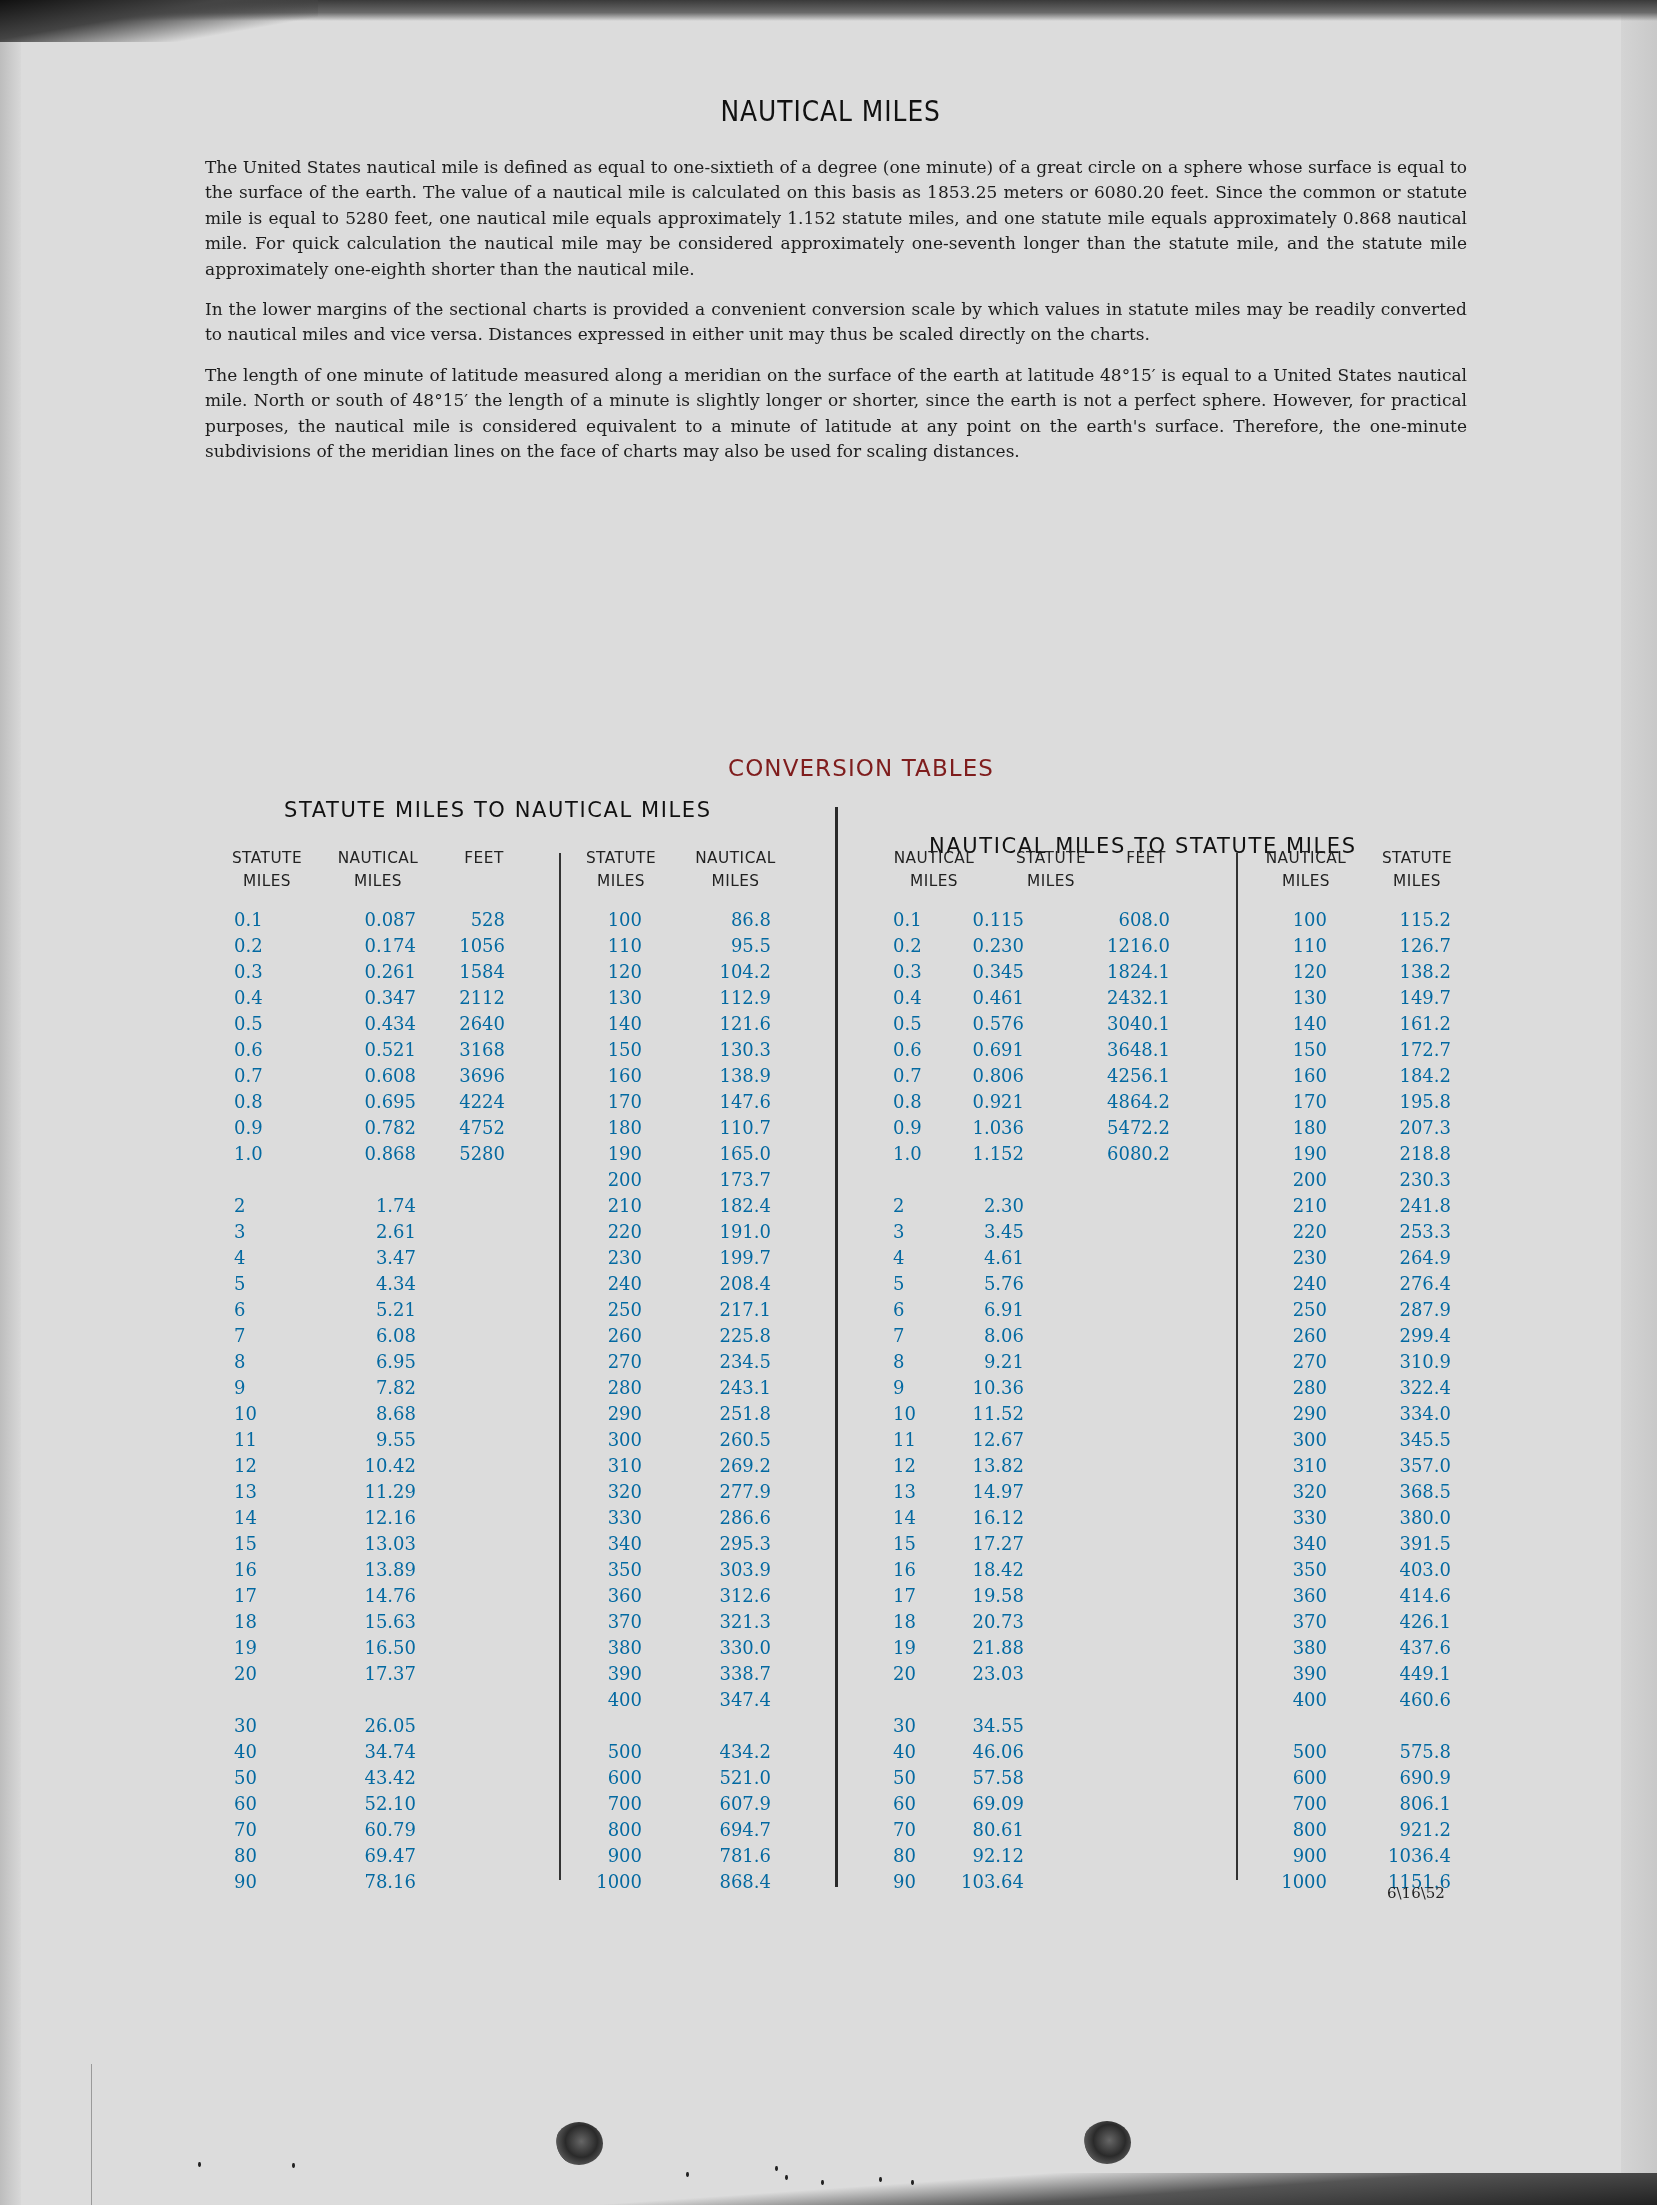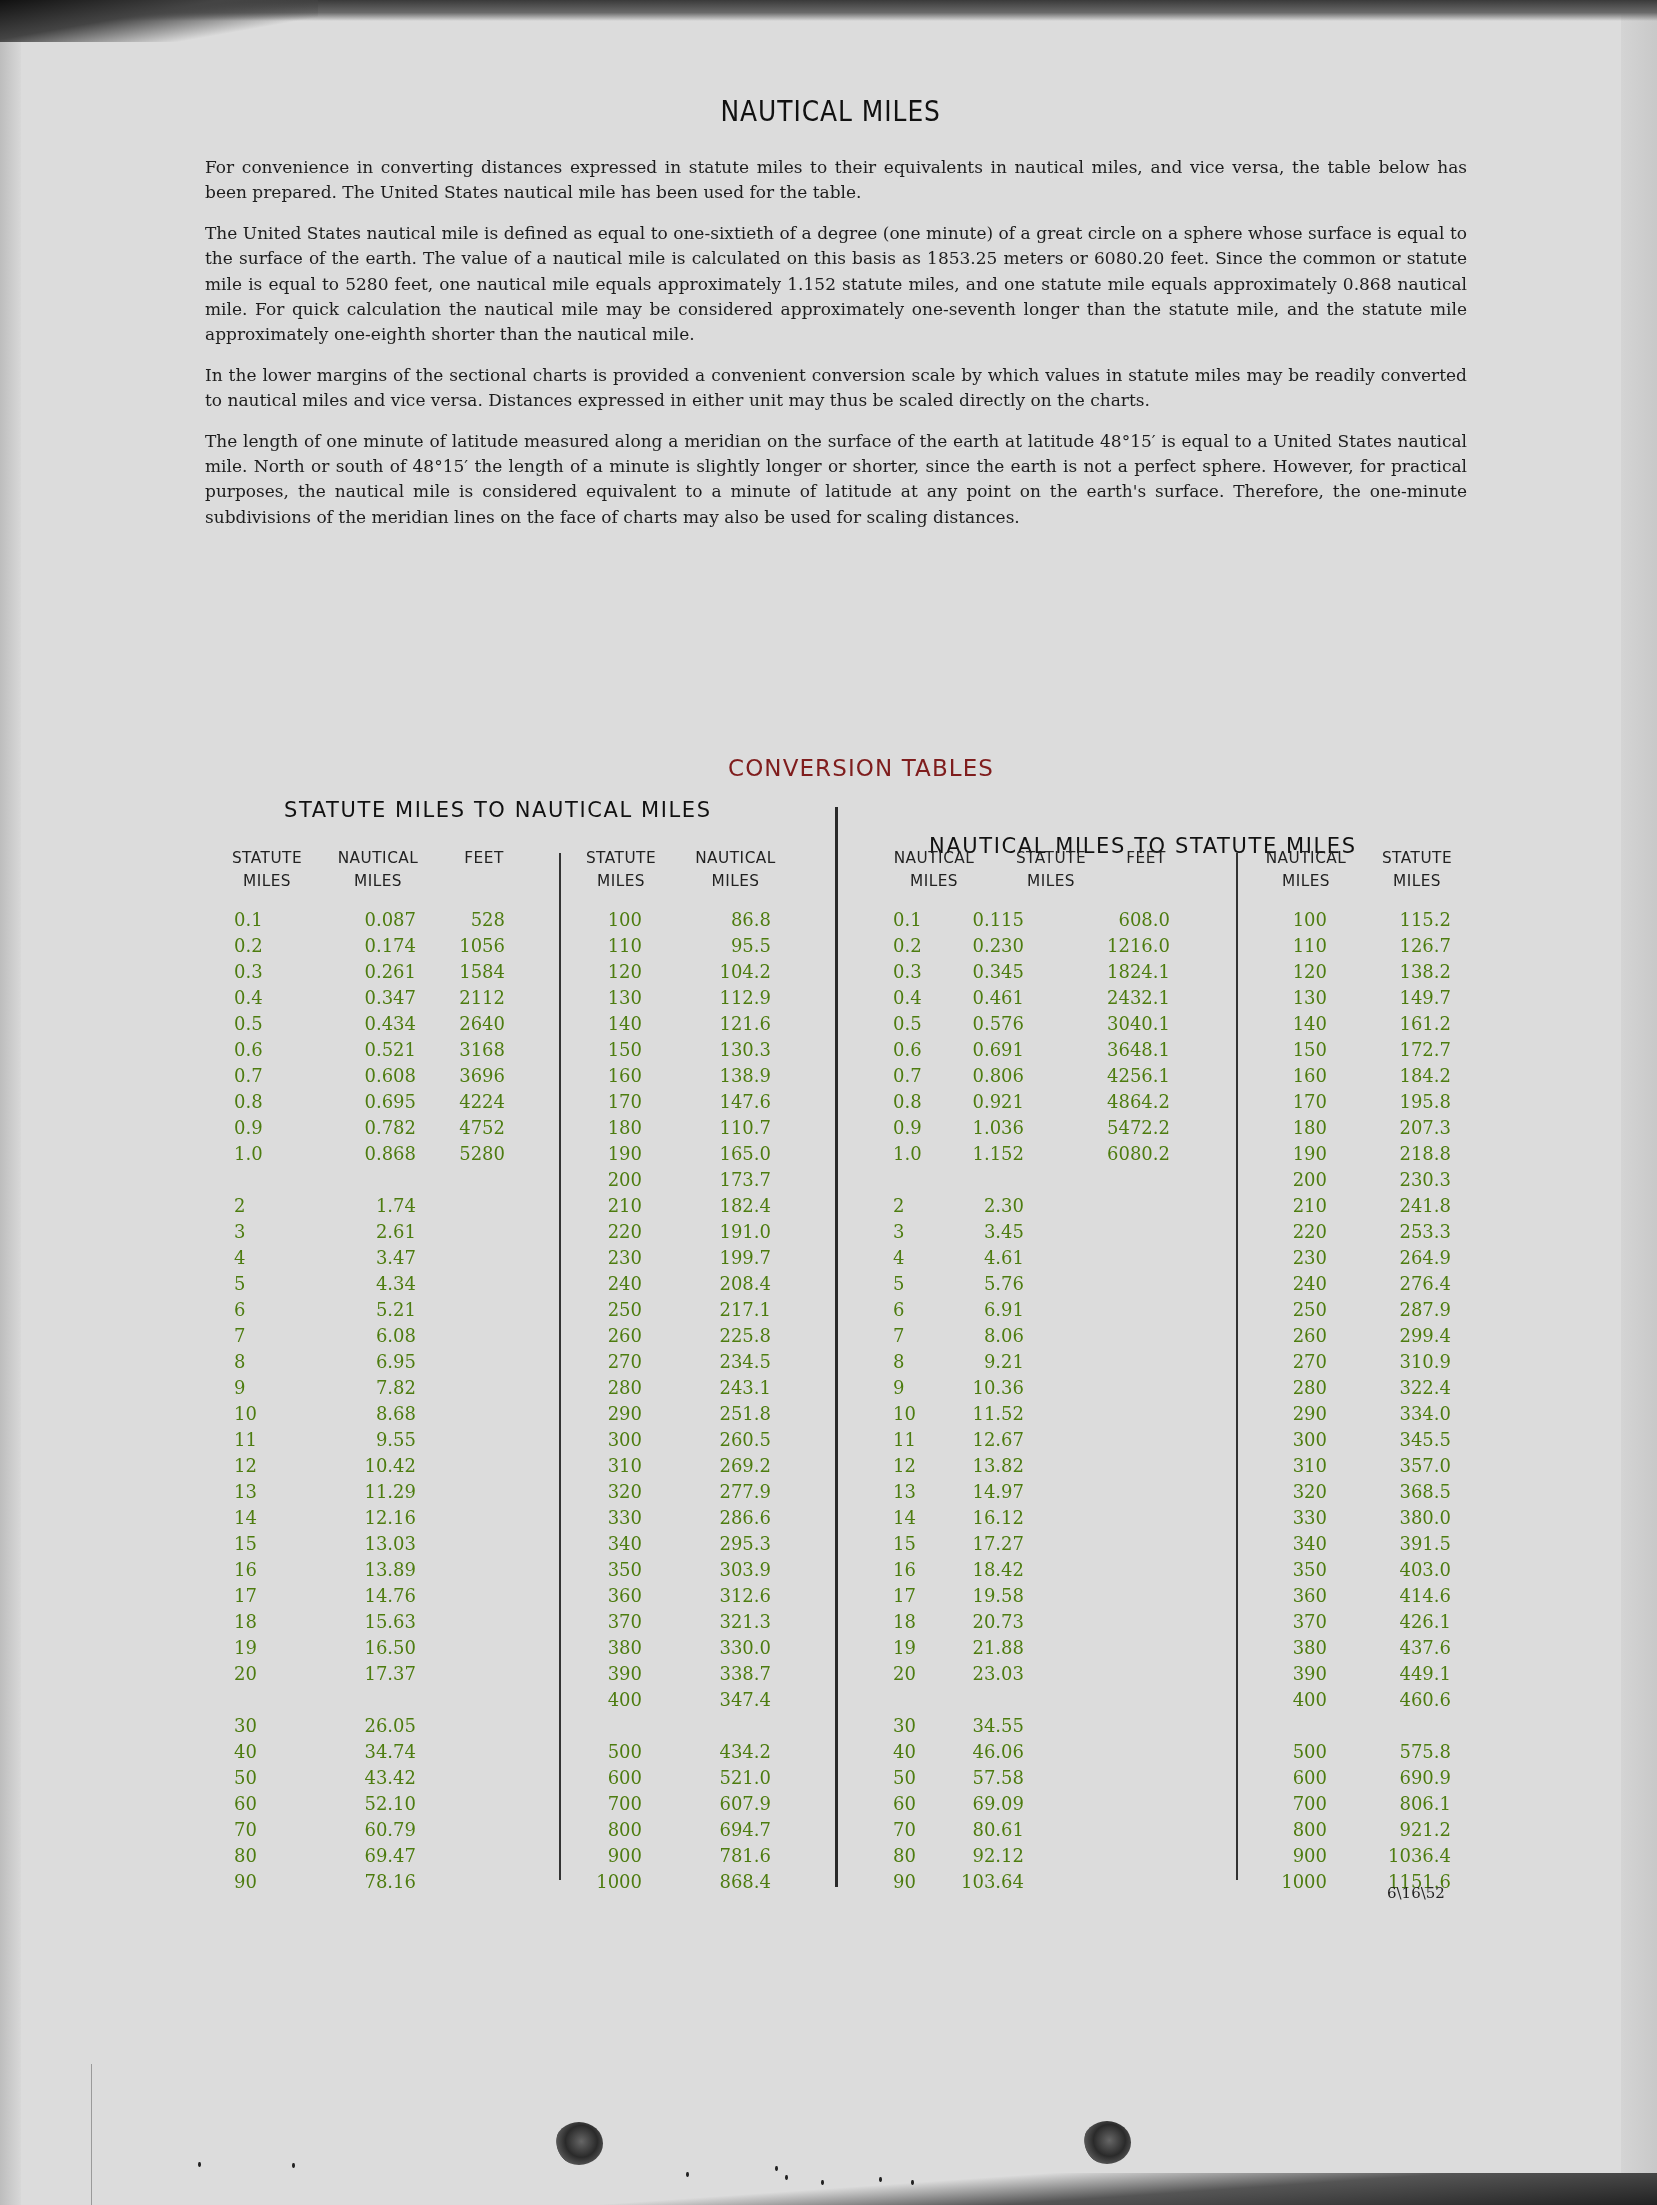--- a/index.html
+++ b/index.html
@@ -58,21 +58,21 @@
 
   .col-head {
     position: absolute; top: 847px; text-align: center;
     font-family: "DejaVu Sans", sans-serif; font-size: 15.3px; line-height: 23px;
     letter-spacing: 0.5px; color: #222; white-space: nowrap;
   }
   .col-head span { display: block; }
 
   .col {
     position: absolute; top: 907px;
-    font-size: 18px; line-height: 26px; color: #4d7c0f;
+    font-size: 18px; line-height: 26px; color: #0369a1;
   }
   .col .cell { height: 26px; white-space: nowrap; }
   .al-right { text-align: right; }
   .al-left { text-align: left; }
 
   .date-note {
     position: absolute; left: 1387px; top: 1884px;
     font-size: 15px; color: #222;
   }
 </style>
@@ -92,21 +92,20 @@
 <div class="speck" style="left:686px; top:2172px;"></div>
 <div class="speck" style="left:775px; top:2166px;"></div>
 <div class="speck" style="left:785px; top:2175px;"></div>
 <div class="speck" style="left:821px; top:2180px;"></div>
 <div class="speck" style="left:879px; top:2177px;"></div>
 <div class="speck" style="left:911px; top:2180px;"></div>
 
 <div class="title">NAUTICAL MILES</div>
 
 <div class="body-text">
-  <p>For convenience in converting distances expressed in statute miles to their equivalents in nautical miles, and vice versa, the table below has been prepared. The United States nautical mile has been used for the table.</p>
   <p>The United States nautical mile is defined as equal to one-sixtieth of a degree (one minute) of a great circle on a sphere whose surface is equal to the surface of the earth. The value of a nautical mile is calculated on this basis as 1853.25 meters or 6080.20 feet. Since the common or statute mile is equal to 5280 feet, one nautical mile equals approximately 1.152 statute miles, and one statute mile equals approximately 0.868 nautical mile. For quick calculation the nautical mile may be considered approximately one-seventh longer than the statute mile, and the statute mile approximately one-eighth shorter than the nautical mile.</p>
   <p>In the lower margins of the sectional charts is provided a convenient conversion scale by which values in statute miles may be readily converted to nautical miles and vice versa. Distances expressed in either unit may thus be scaled directly on the charts.</p>
   <p>The length of one minute of latitude measured along a meridian on the surface of the earth at latitude 48°15′ is equal to a United States nautical mile. North or south of 48°15′ the length of a minute is slightly longer or shorter, since the earth is not a perfect sphere. However, for practical purposes, the nautical mile is considered equivalent to a minute of latitude at any point on the earth's surface. Therefore, the one-minute subdivisions of the meridian lines on the face of charts may also be used for scaling distances.</p>
 </div>
 
 <div class="tables-title">CONVERSION TABLES</div>
 
 <div class="sub-title" style="left:284px;">STATUTE MILES TO NAUTICAL MILES</div>
 <div class="main-divider"></div>
 

